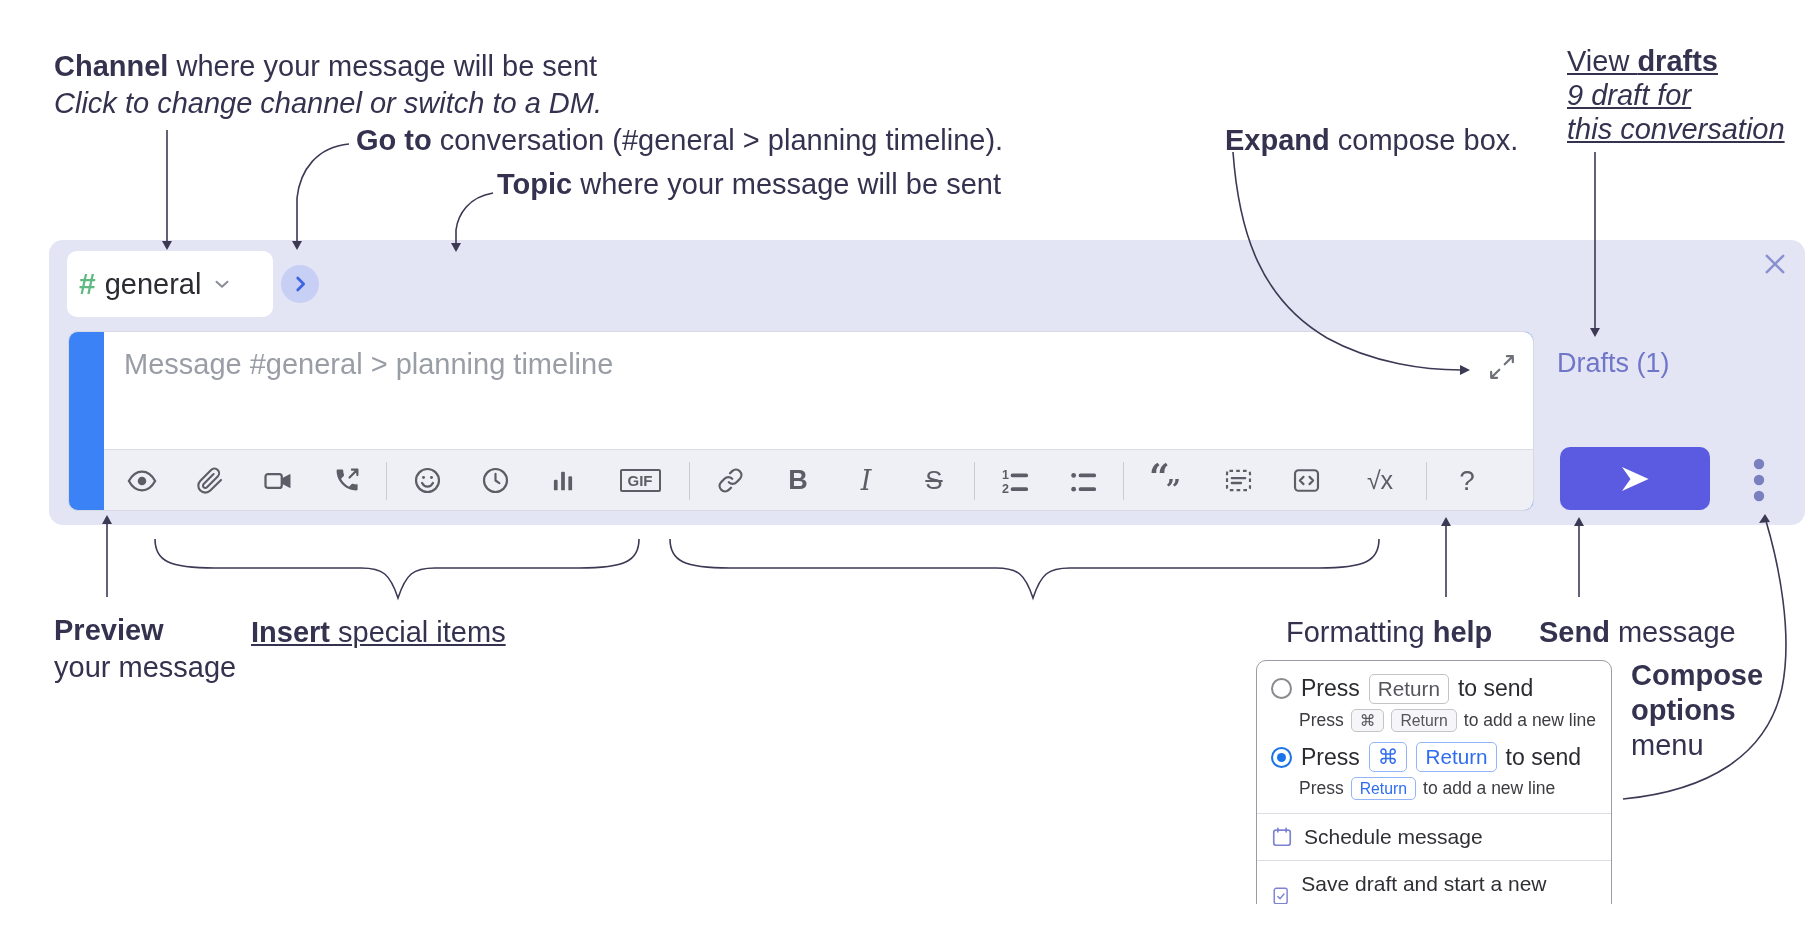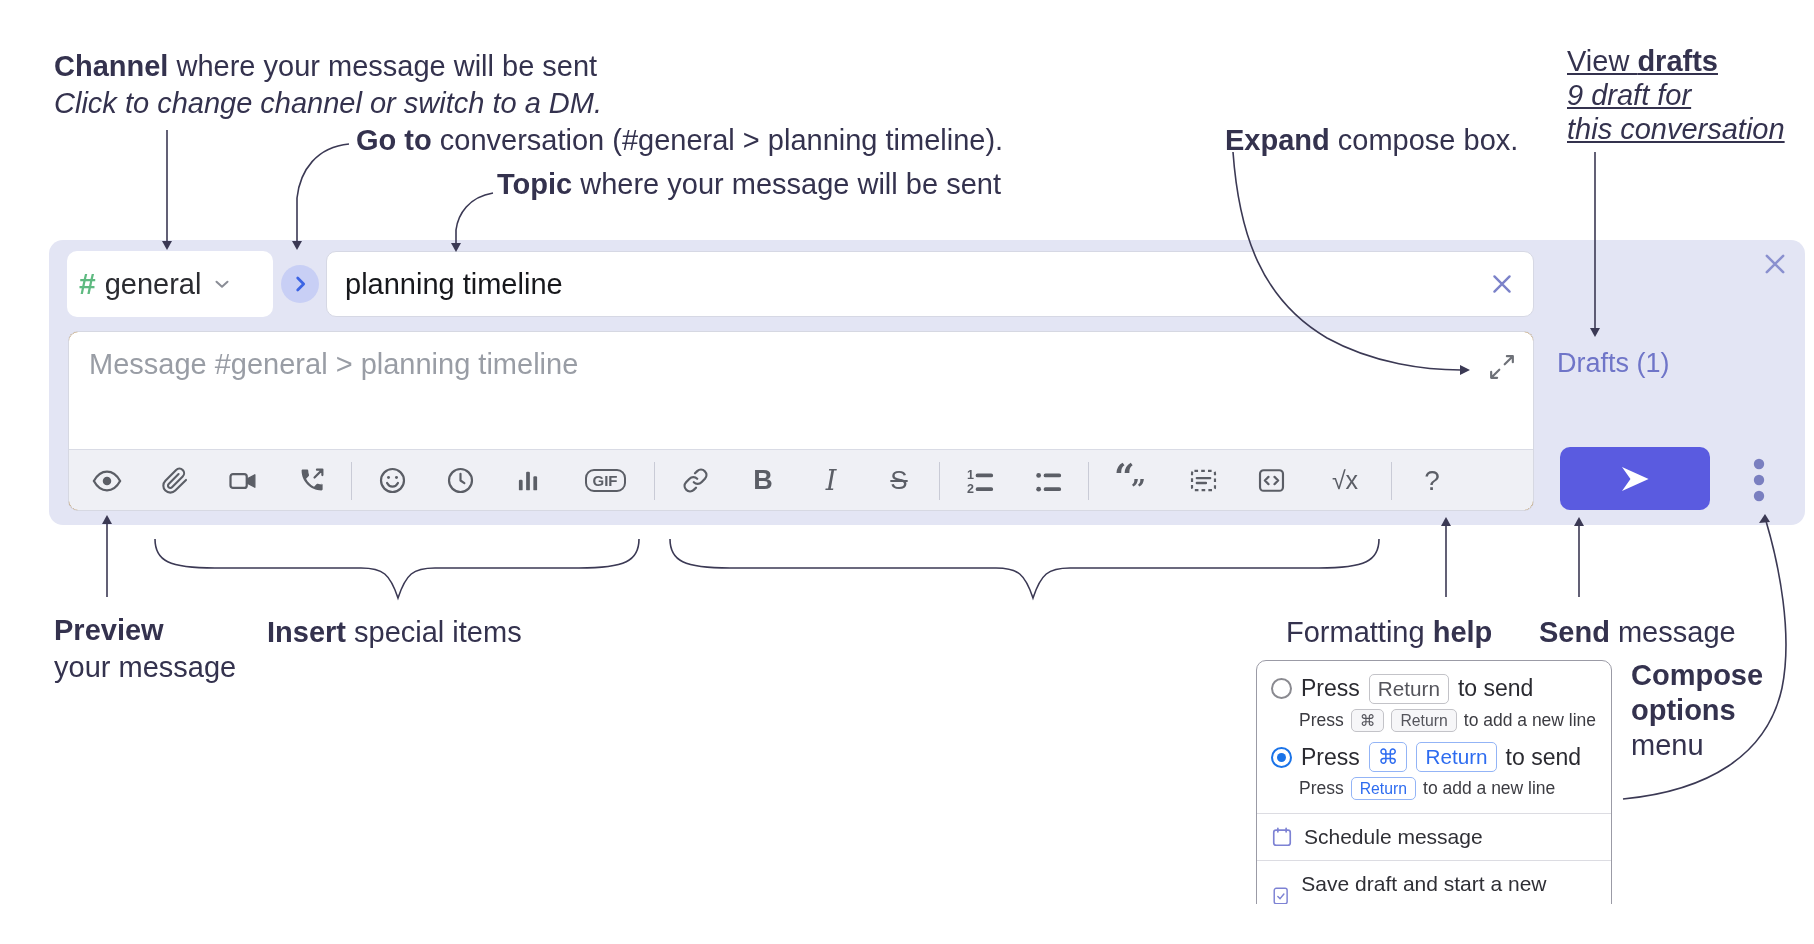--- a/index.html
+++ b/index.html
@@ -19,35 +19,35 @@
                     border-radius:10px;display:flex;align-items:center;padding:0 12px;box-sizing:border-box;cursor:pointer;}
   .hash{color:#5fba81;font-weight:700;font-size:30px;margin-right:9px;}
   .channel-label{font-size:29px;color:#2b2c31;margin-right:10px;text-align:center;}
   .go-button{position:absolute;left:232px;top:25px;width:38px;height:38px;border-radius:50%;
              background:#c8cff5;display:flex;align-items:center;justify-content:center;cursor:pointer;}
   .topic-input{position:absolute;left:277px;top:11px;width:1208px;height:66px;background:#fff;
                border:1px solid #d6d8e4;border-radius:10px;box-sizing:border-box;display:flex;
                align-items:center;justify-content:space-between;padding:0 18px;}
   .topic-value{font-size:29px;color:#17181c;}
   .box-close{position:absolute;right:16px;top:10px;cursor:pointer;}
-  .panel{position:absolute;left:19px;top:91px;width:1466px;height:180px;background:#a16207;
-         border:1px solid #d6d8e2;border-radius:10px;box-sizing:border-box;overflow:hidden;}
+  .panel{position:absolute;left:19px;top:91px;width:1466px;height:180px;background:#3b82f6;
+         border:1px solid #d6d8e2;border-radius:10px;box-sizing:border-box;overflow:hidden;padding-left:35px;}
   .message-area{position:relative;height:117px;background:#fff;padding:16px 20px;box-sizing:border-box;}
   .placeholder{font-size:29px;color:#999da5;}
   .expand-btn{position:absolute;right:18px;top:22px;cursor:pointer;}
   .toolbar{height:61px;background:#eff0f5;border-top:1px solid #d9dbe5;display:flex;
            align-items:center;padding-left:4px;}
   .tb-btn{width:34px;height:34px;margin:0 17px;display:flex;align-items:center;justify-content:center;
           cursor:pointer;color:#5b5e66;flex:none;}
   .tb-div{width:1px;height:38px;background:#c9cbd6;margin:0 6px;flex:none;}
   .tb-text{font-size:27px;color:#5b5e66;}
   .tb-bold{font-weight:800;}
   .tb-italic{font-style:italic;font-family:"DejaVu Serif",serif;}
   .tb-strike{text-decoration:line-through;font-size:26px;}
-  .tb-gif{font-size:15px;font-weight:700;border:2px solid #5b5e66;border-radius:9px;padding:2px 6px;line-height:1;}
+  .tb-gif{font-size:15px;font-weight:700;border:2px solid #5b5e66;border-radius:2px;padding:2px 6px;line-height:1;}
   .tb-math{font-size:25px;}
   .tb-help{font-size:28px;}
   .drafts-link{position:absolute;left:1508px;top:108px;font-size:27px;color:#6f75c8;cursor:pointer;}
   .send-btn{position:absolute;left:1511px;top:207px;width:150px;height:63px;border:none;border-radius:10px;
             background:#5a5be0;display:flex;align-items:center;justify-content:center;cursor:pointer;}
   .kebab{position:absolute;left:1690px;top:218px;width:40px;height:44px;display:flex;
          align-items:center;justify-content:center;cursor:pointer;}
 
   
   .opt-menu{position:absolute;left:1237px;top:660px;width:356px;height:258px;background:#fff;
@@ -125,26 +125,20 @@
         <path d="M6,9.5 L12,15 L18,9.5" stroke="#8a8d96" stroke-width="2.2" fill="none" stroke-linecap="round" stroke-linejoin="round"></path>
       </svg>
     </div>
 
     <div class="go-button">
       <svg width="22" height="22" viewBox="0 0 24 24">
         <path d="M9.5,5.5 L16,12 L9.5,18.5" stroke="#3c64e4" stroke-width="3" fill="none" stroke-linecap="round" stroke-linejoin="round"></path>
       </svg>
     </div>
 
-    <div class="topic-input">
-      <span class="topic-value">planning timeline</span>
-      <svg width="26" height="26" viewBox="0 0 24 24">
-        <path d="M5,5 L19,19 M19,5 L5,19" stroke="#7b82c9" stroke-width="2.2" fill="none" stroke-linecap="round"></path>
-      </svg>
-    </div>
 
     <svg class="box-close" width="28" height="28" viewBox="0 0 24 24">
       <path d="M5,5 L19,19 M19,5 L5,19" stroke="#8a90cf" stroke-width="2.2" fill="none" stroke-linecap="round"></path>
     </svg>
 
     <div class="panel">
       <div class="message-area">
         <span class="placeholder">Message #general &gt; planning timeline</span>
         <svg class="expand-btn" width="26" height="26" viewBox="0 0 24 24">
           <path d="M14.5,9.5 L22,2 M16.5,2 H22 V7.5 M9.5,14.5 L2,22 M7.5,22 H2 V16.5" stroke="#6e7178" stroke-width="2" fill="none" stroke-linecap="round" stroke-linejoin="round"></path>
@@ -274,21 +268,21 @@
         <circle cx="6" cy="22" r="5.2" fill="#7a7fc0"></circle>
         <circle cx="6" cy="38" r="5.2" fill="#7a7fc0"></circle>
       </svg>
     </div>
   </div>
 
   <div class="ann" style="left:35px;top:612px;">
     <div><b>Preview</b></div>
     <div>your message</div>
   </div>
-  <div class="ann" style="left:248px;top:614px;">
+  <div class="ann" style="left:232px;top:614px;text-decoration:underline;">
     <b>Insert</b><span> special items</span>
   </div>
   <div class="ann" style="left:1267px;top:614px;">
     <span>Formatting </span><b>help</b>
   </div>
   <div class="ann" style="left:1520px;top:614px;">
     <b>Send</b><span> message</span>
   </div>
   <div class="ann" style="left:1612px;top:658px;line-height:35px;">
     <div><b>Compose</b></div>

